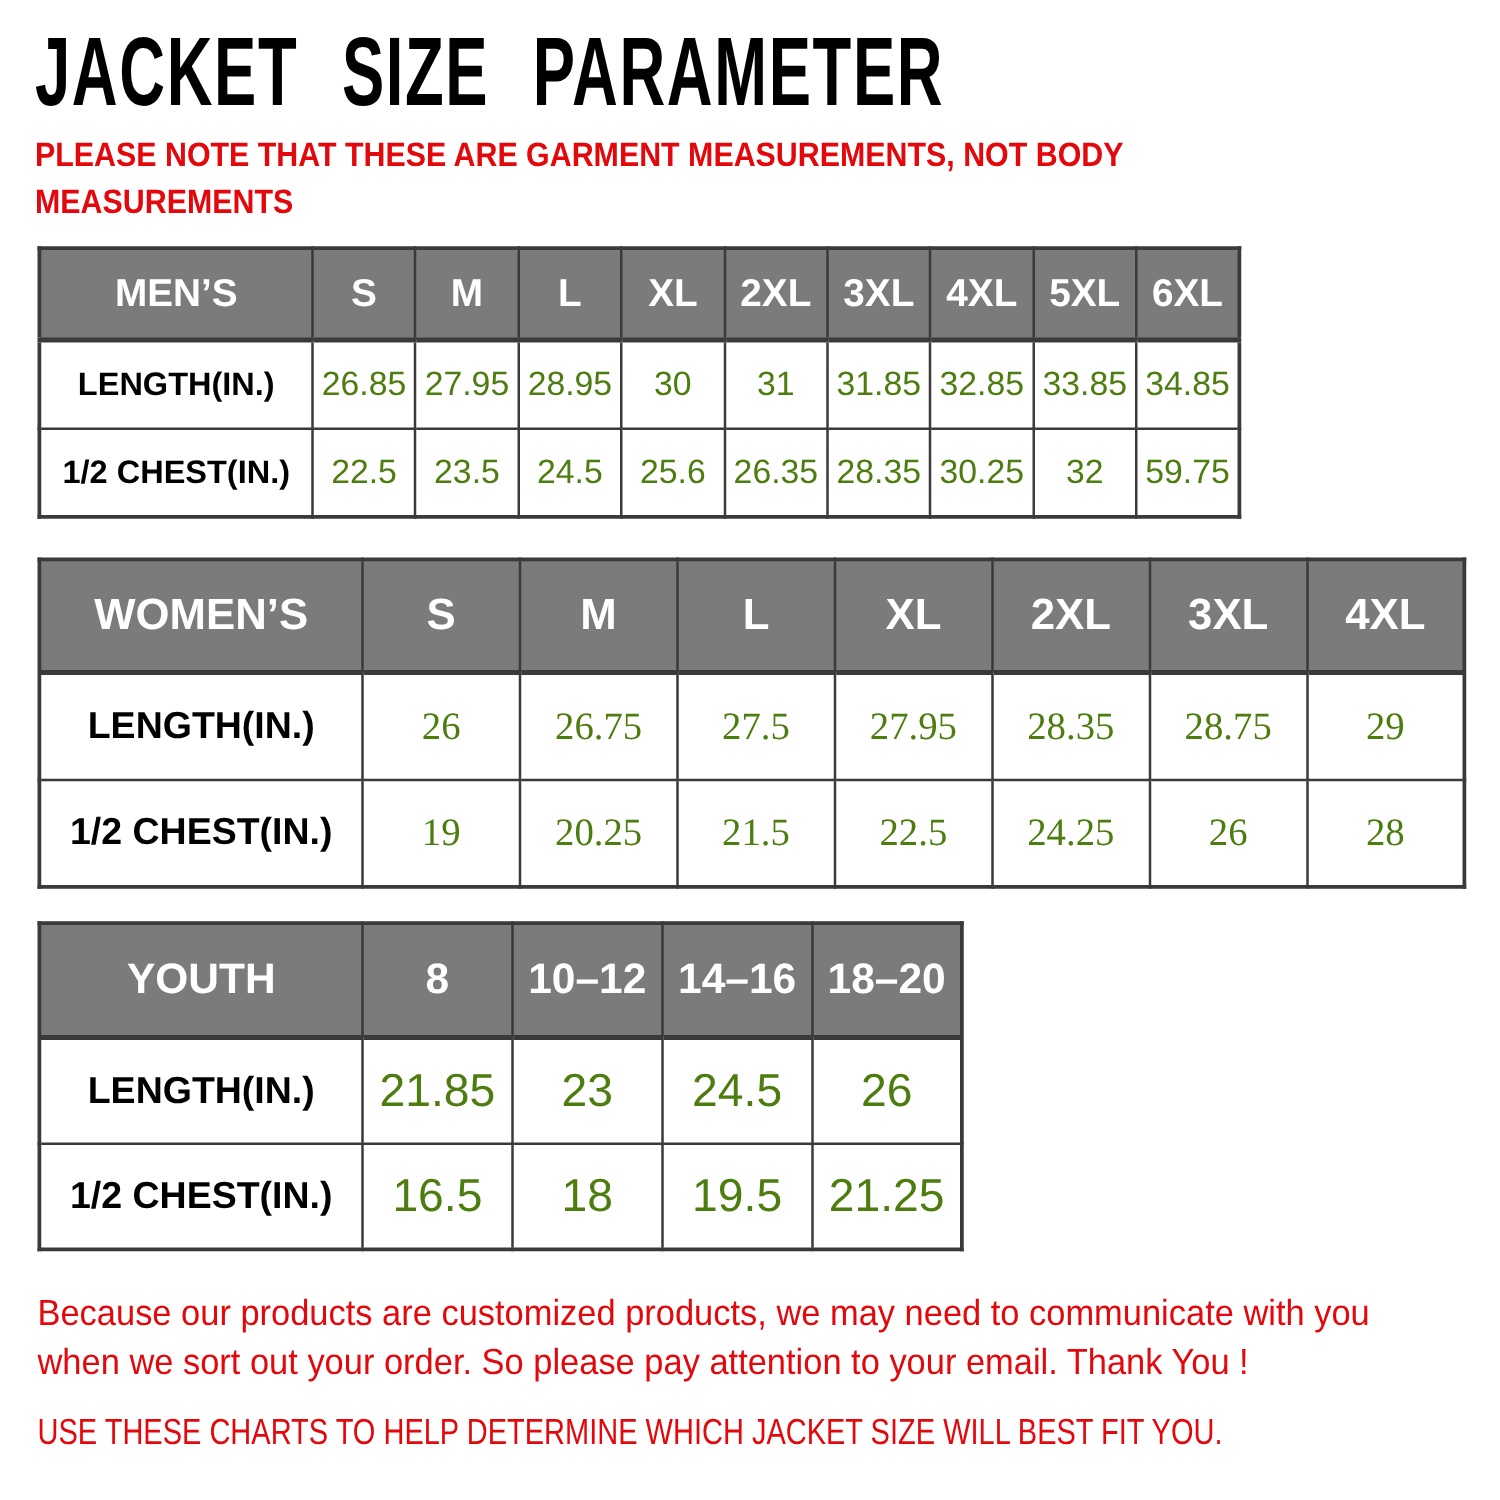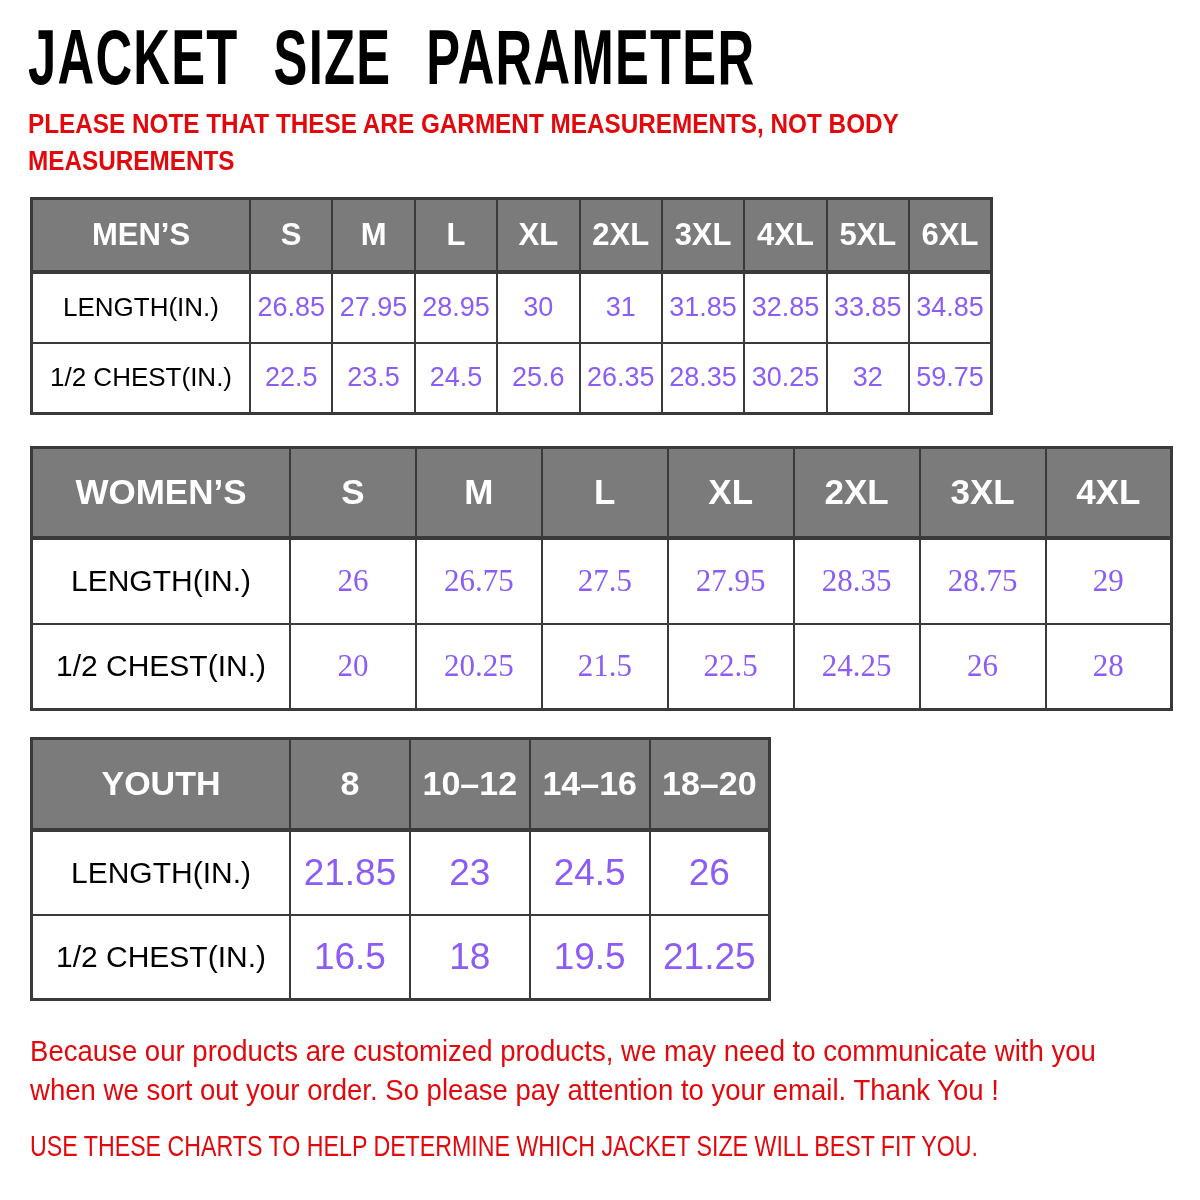--- a/index.html
+++ b/index.html
@@ -59,26 +59,26 @@
     vertical-align: middle;
     padding: 0;
   }
   table.size-table thead th {
     background: #7b7b7b;
     color: #ffffff;
     font-weight: bold;
     border-bottom: 4px solid #3a3a3a;
   }
   table.size-table tbody th {
-    font-weight: normal;
+    font-weight: bold;
     background: #ffffff;
   }
   table.size-table tbody td {
     background: #ffffff;
-    color: #8b5cf6;
+    color: #4d7c0f;
   }
 
   
   #mens-table { left: 30px; top: 197px; width: 963px; }
   #mens-table thead tr { height: 73px; }
   #mens-table tbody tr { height: 71px; }
   #mens-table thead th { font-size: 31px; }
   #mens-table tbody th { font-size: 26px; }
   #mens-table tbody td { font-size: 27px; }
   #mens-table .label-col { width: 216px; }
@@ -197,21 +197,21 @@
         <td>26</td>
         <td>26.75</td>
         <td>27.5</td>
         <td>27.95</td>
         <td>28.35</td>
         <td>28.75</td>
         <td>29</td>
       </tr>
       <tr>
         <th class="label-col">1/2 CHEST(IN.)</th>
-        <td>20</td>
+        <td>19</td>
         <td>20.25</td>
         <td>21.5</td>
         <td>22.5</td>
         <td>24.25</td>
         <td>26</td>
         <td>28</td>
       </tr>
     </tbody>
   </table>
 

